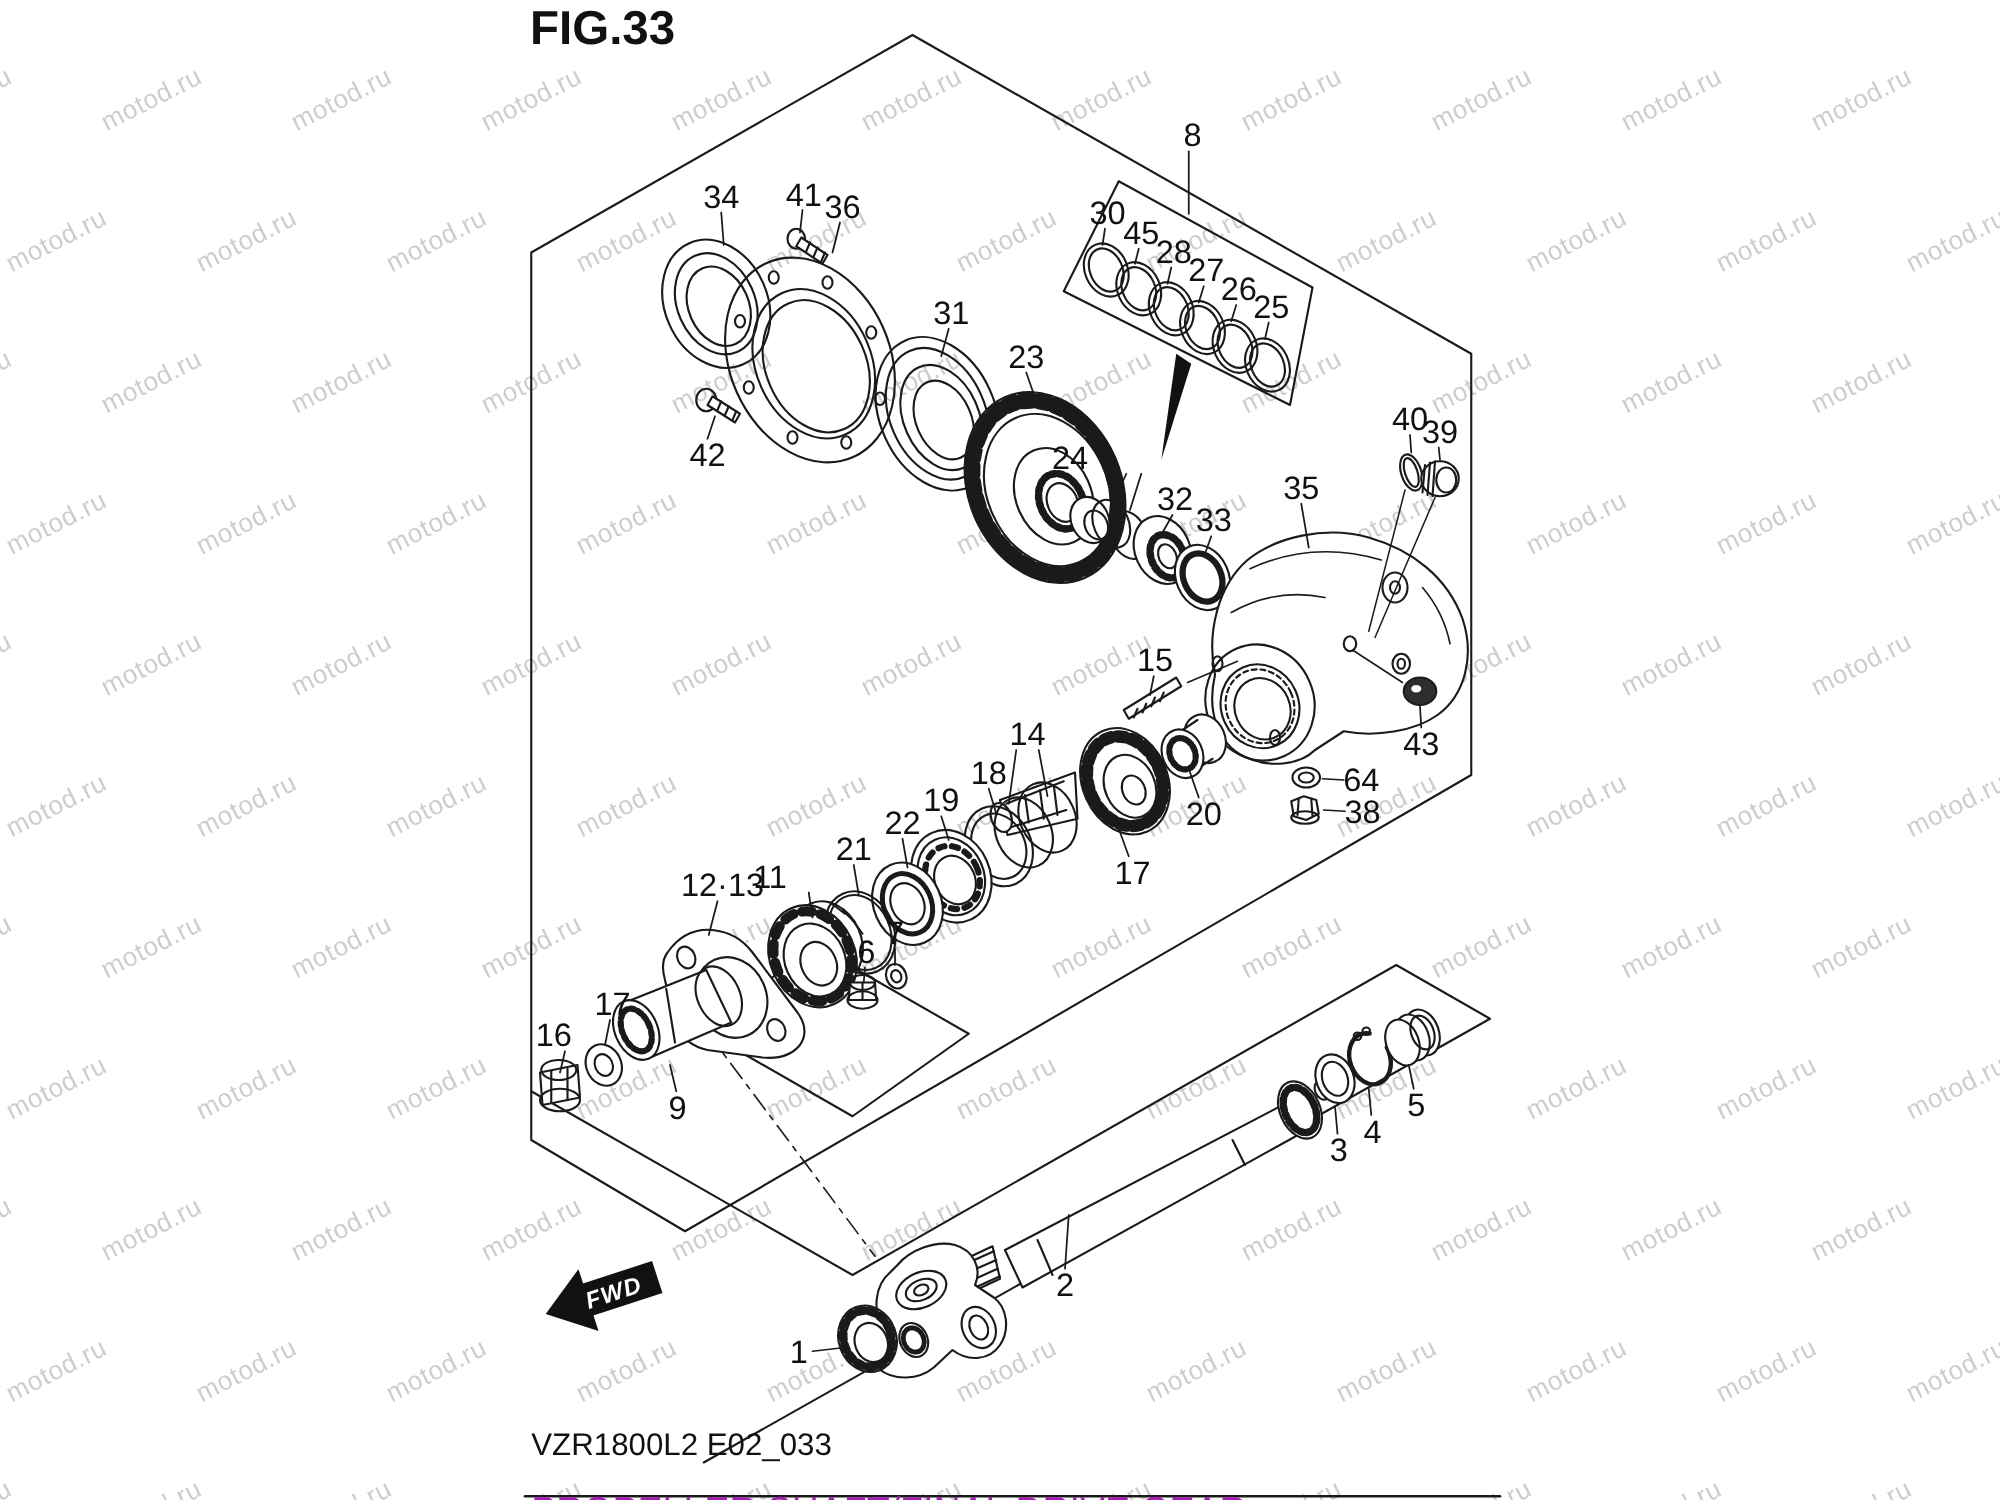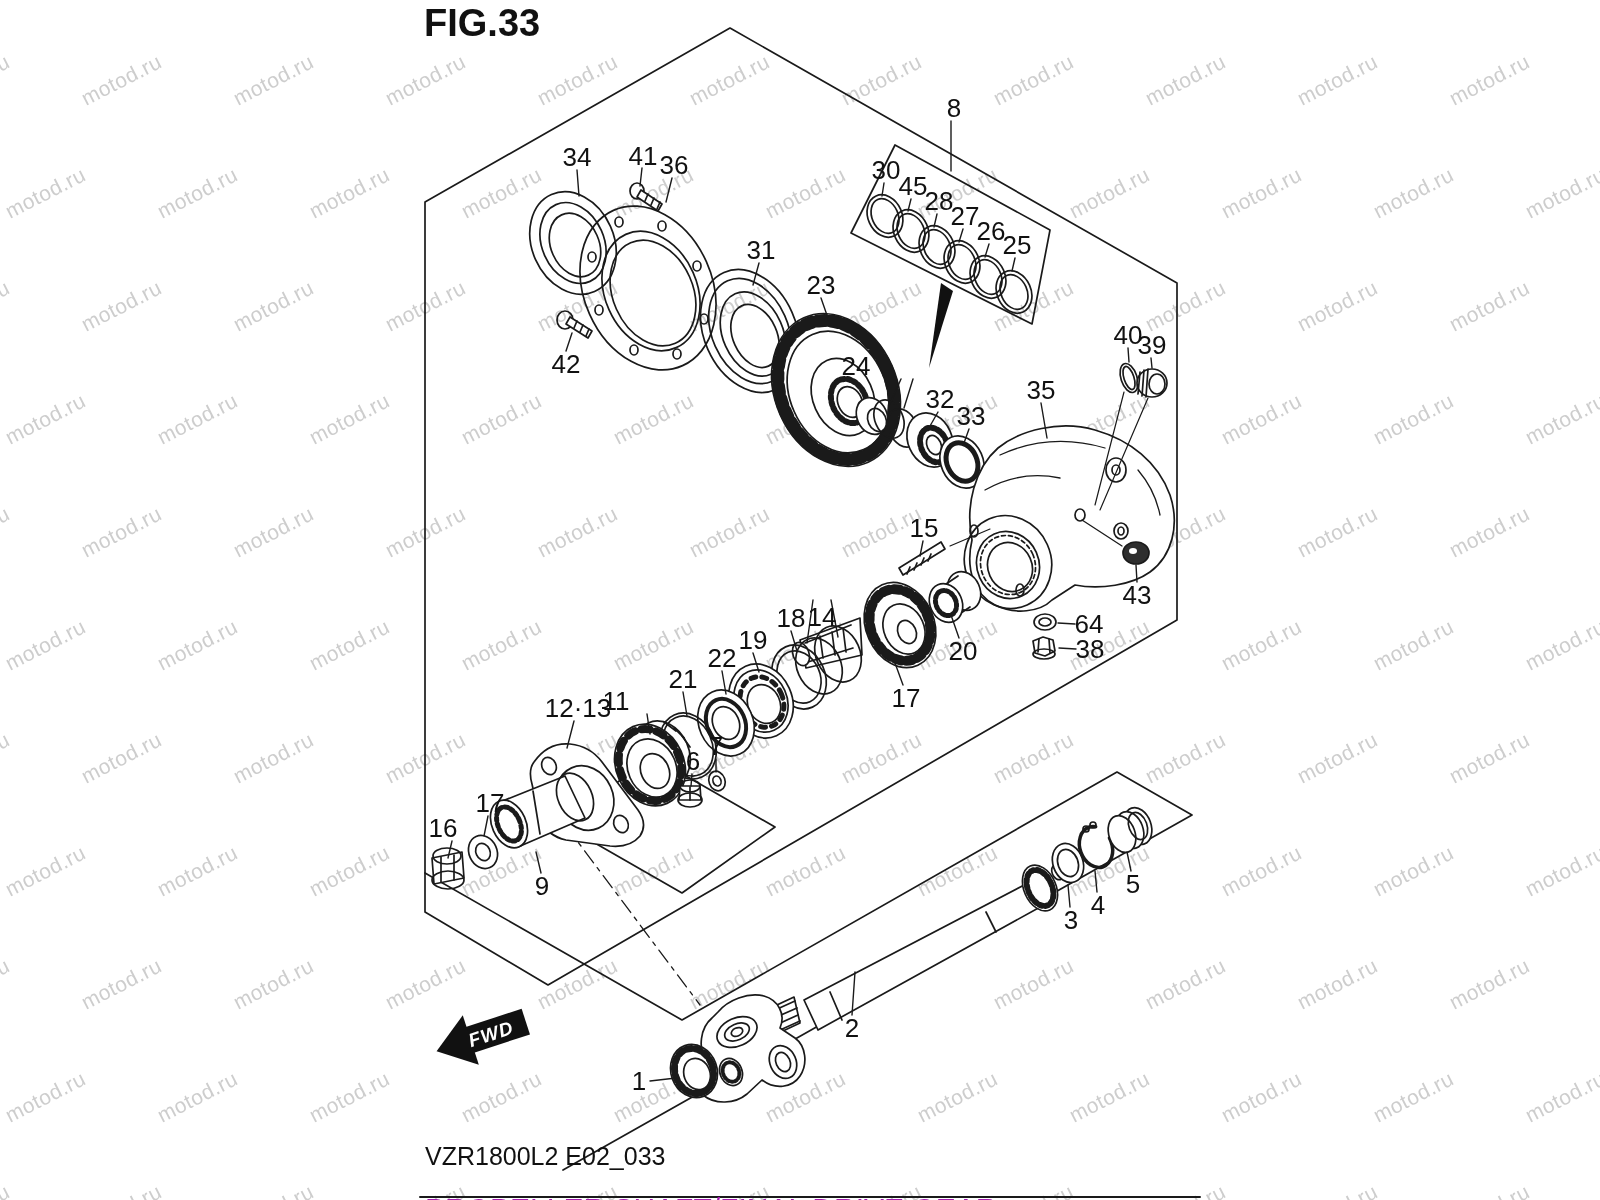--- a/index.html
+++ b/index.html
@@ -531,21 +531,21 @@
       <div class="part-label" style="left: 971px; top: 416px;">33</div>
       <div class="part-label" style="left: 1041px; top: 390px;">35</div>
       <div class="part-label" style="left: 1128px; top: 335px;">40</div>
       <div class="part-label" style="left: 1152px; top: 345px;">39</div>
       <div class="part-label" style="left: 924px; top: 528px;">15</div>
       <div class="part-label" style="left: 1137px; top: 595px;">43</div>
       <div class="part-label" style="left: 1089px; top: 624px;">64</div>
       <div class="part-label" style="left: 1090px; top: 649px;">38</div>
       <div class="part-label" style="left: 963px; top: 651px;">20</div>
       <div class="part-label" style="left: 906px; top: 698px;">17</div>
-      <div class="part-label" style="left: 822px; top: 617px;">14</div>
+      <div class="part-label" style="left: 822px; top: 587px;">14</div>
       <div class="part-label" style="left: 791px; top: 618px;">18</div>
       <div class="part-label" style="left: 753px; top: 640px;">19</div>
       <div class="part-label" style="left: 722px; top: 658px;">22</div>
       <div class="part-label" style="left: 683px; top: 679px;">21</div>
       <div class="part-label" style="left: 616px; top: 701px;">11</div>
       <div class="part-label" style="left: 578px; top: 708px;">12·13</div>
       <div class="part-label" style="left: 542px; top: 886px;">9</div>
       <div class="part-label" style="left: 443px; top: 828px;">16</div>
       <div class="part-label" style="left: 490px; top: 803px;">17</div>
       <div class="part-label" style="left: 693px; top: 761px;">6</div>

